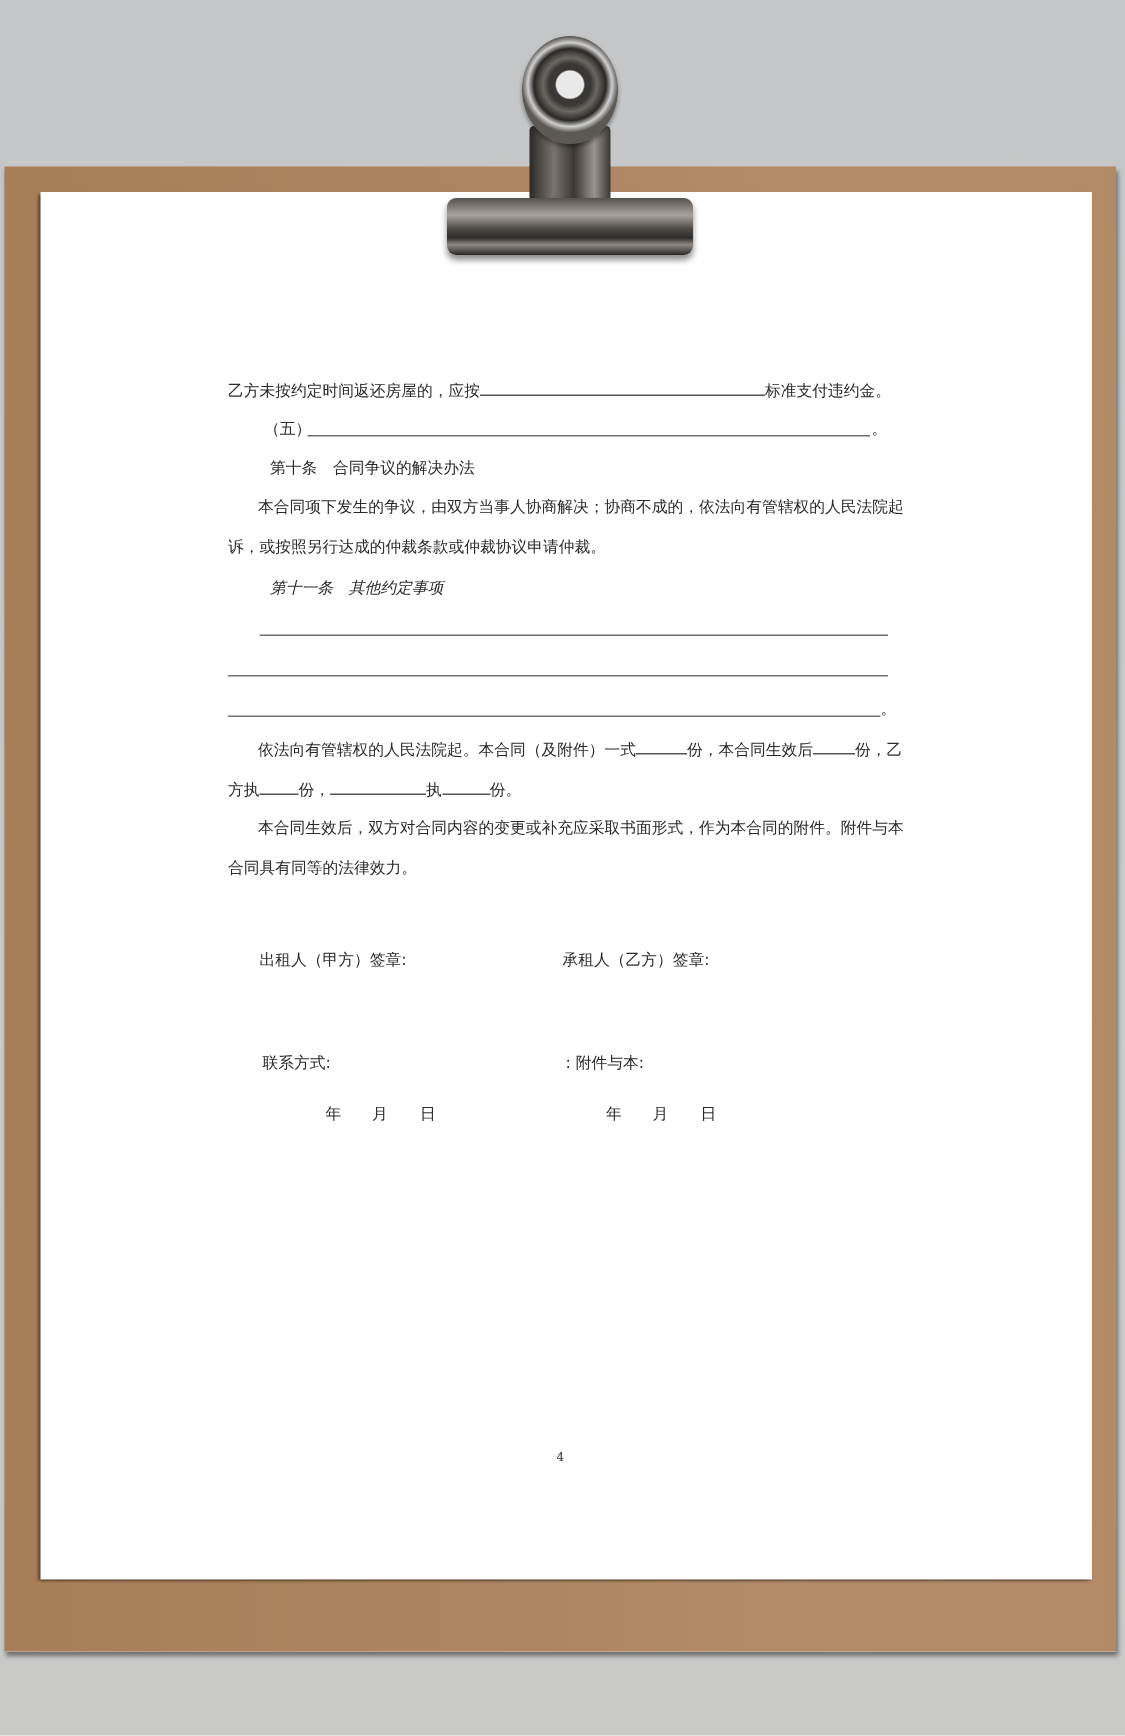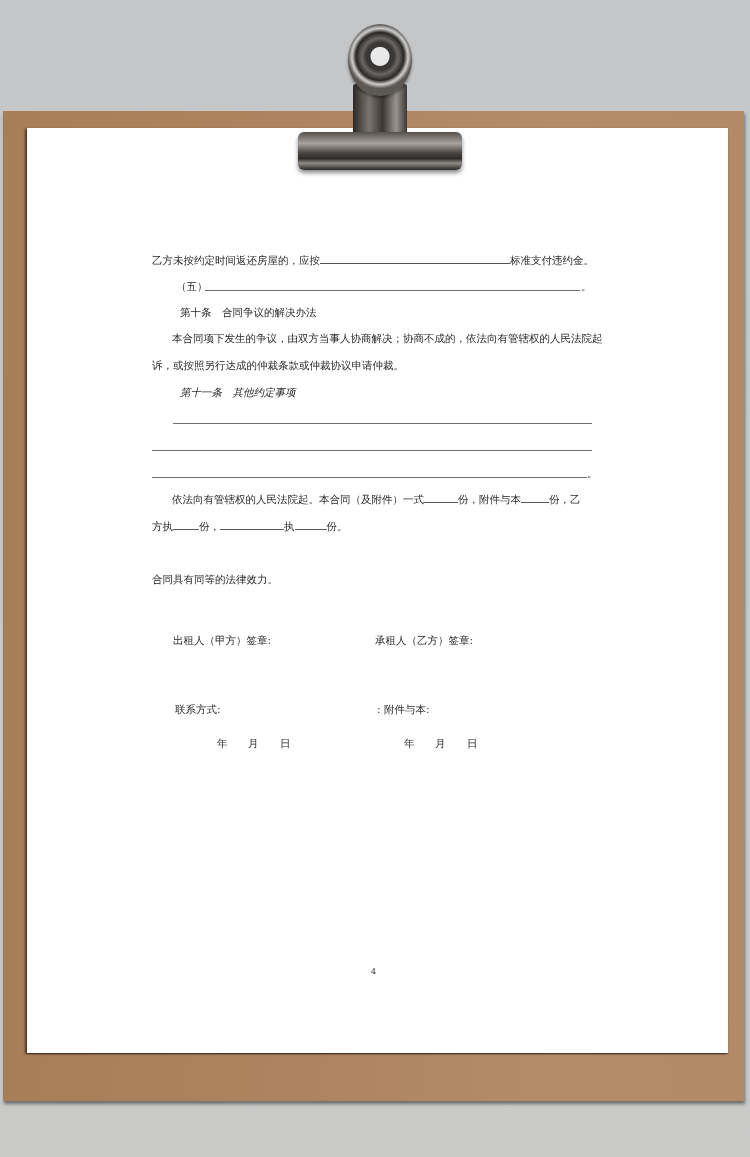--- a/index.html
+++ b/index.html
@@ -70,26 +70,27 @@
   <div class="t" style="left:152px; top:358px;">诉，或按照另行达成的仲裁条款或仲裁协议申请仲裁。</div>
   <div class="t" style="left:172px; top:331px;">本合同项下发生的争议，由双方当事人协商解决；协商不成的，依法向有管辖权的人民法院起</div>
 
   <div class="t" style="left:180px; top:385px;font-style:italic;">第十一条　其他约定事项</div>
   <div class="hline" style="left:173px; top:423px; width:419px;"></div>
   <div class="hline" style="left:152px; top:450px; width:440px;"></div>
   <div class="hline" style="left:152px; top:477px; width:435px;"></div>
   <div class="t" style="left:587px; top:466px;">。</div>
 
   <div class="t" style="left:172px; top:491px;">
-    <span>依法向有管辖权的人民法院起。本合同（及附件）一式</span><span class="u" style="width:34px;"></span><span>份，附件与本</span><span class="u" style="width:28px;"></span><span>份，乙</span>
+    <span>依法向有管辖权的人民法院起。本合同（及附件）一式</span><span class="u" style="width:34px;"></span><span>份，本合同生效后</span><span class="u" style="width:28px;"></span><span>份，乙</span>
   </div>
   <div class="t" style="left:152px; top:518px;">
     <span>方执</span><span class="u" style="width:26px;"></span><span>份，</span><span class="u" style="width:64px;"></span><span>执</span><span class="u" style="width:32px;"></span><span>份。</span>
   </div>
 
+  <div class="t" style="left:172px; top:545px;">本合同生效后，双方对合同内容的变更或补充应采取书面形式，作为本合同的附件。附件与本</div>
   <div class="t" style="left:152px; top:572px;text-align:right;">合同具有同等的法律效力。</div>
 
   <div class="t" style="left:173px; top:633px;">出租人（甲方）签章:</div>
   <div class="t" style="left:375px; top:633px;text-align:right;">承租人（乙方）签章:</div>
   <div class="t" style="left:175px; top:702px;">联系方式:</div>
   <div class="t" style="left:377px; top:702px;">: 附件与本:</div>
 
   <div class="t" style="left:217px; top:736px;">年</div>
   <div class="t" style="left:248px; top:736px;">月</div>
   <div class="t" style="left:280px; top:736px;">日</div>

